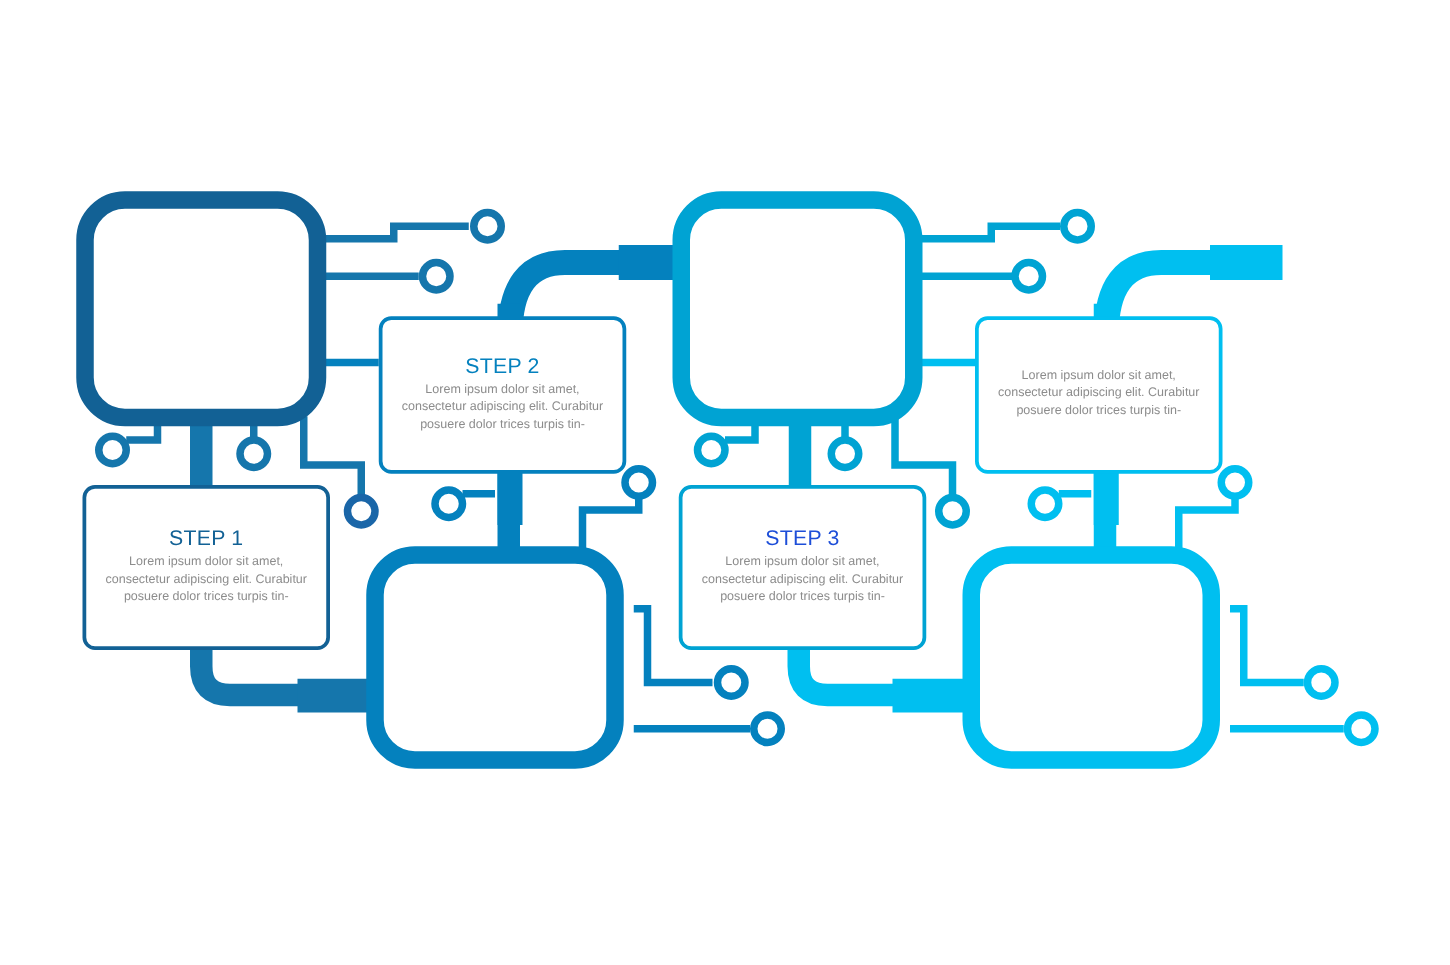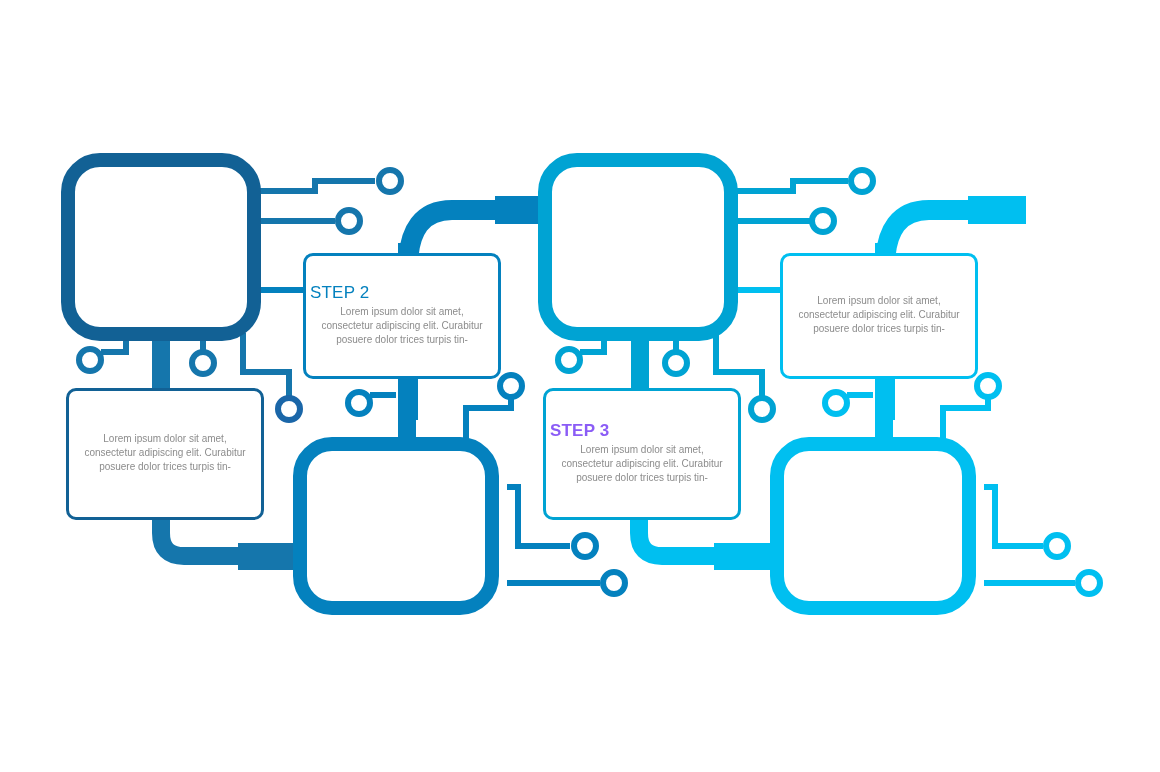--- a/index.html
+++ b/index.html
@@ -23,20 +23,21 @@
     position: absolute;
     left: 0;
     top: 0;
     width: 1160px;
     height: 772px;
     display: block;
   }
   .card-title {
     font-size: 17px;
     letter-spacing: 0.2px;
+    text-align: center;
     margin: 0 0 2px 0;
     font-weight: normal;
   }
   .card-body {
     font-size: 10px;
     line-height: 1.42;
     color: #8c8c8c;
     text-align: center;
     margin: 0;
     padding: 0 9px;
@@ -160,30 +161,31 @@
 
     <rect x="300" y="444" width="192" height="164" rx="32" ry="32" fill="#ffffff" stroke="#0481be" stroke-width="14"></rect>
 
     <rect x="545" y="160" width="186" height="174" rx="32" ry="32" fill="#ffffff" stroke="#00a3d3" stroke-width="14"></rect>
 
     <rect x="777" y="444" width="192" height="164" rx="32" ry="32" fill="#ffffff" stroke="#00bff0" stroke-width="14"></rect>
 
   </svg>
 
   <div class="step-card" style="left:66px; top:388px; width:198px; height:132px; border-color:#126195;">
+    <div class="card-title" style="color:#126195;">STEP 1</div>
     <div class="card-body">Lorem ipsum dolor sit amet, consectetur adipiscing elit. Curabitur posuere dolor trices turpis tin-</div>
   </div>
 
   <div class="step-card" style="left:303px; top:253px; width:198px; height:126px; border-color:#0481be;">
     <div class="card-title" style="color:#0481be;">STEP 2</div>
     <div class="card-body">Lorem ipsum dolor sit amet, consectetur adipiscing elit. Curabitur posuere dolor trices turpis tin-</div>
   </div>
 
   <div class="step-card" style="left:543px; top:388px; width:198px; height:132px; border-color:#00a3d3;">
-    <div class="card-title" style="color:#8b5cf6;font-weight:bold;">STEP 3</div>
+    <div class="card-title" style="color:#1d4ed8;">STEP 3</div>
     <div class="card-body">Lorem ipsum dolor sit amet, consectetur adipiscing elit. Curabitur posuere dolor trices turpis tin-</div>
   </div>
 
   <div class="step-card" style="left:780px; top:253px; width:198px; height:126px; border-color:#00bff0;">
     <div class="card-body">Lorem ipsum dolor sit amet, consectetur adipiscing elit. Curabitur posuere dolor trices turpis tin-</div>
   </div>
 
 </div>
 
 </body></html>

